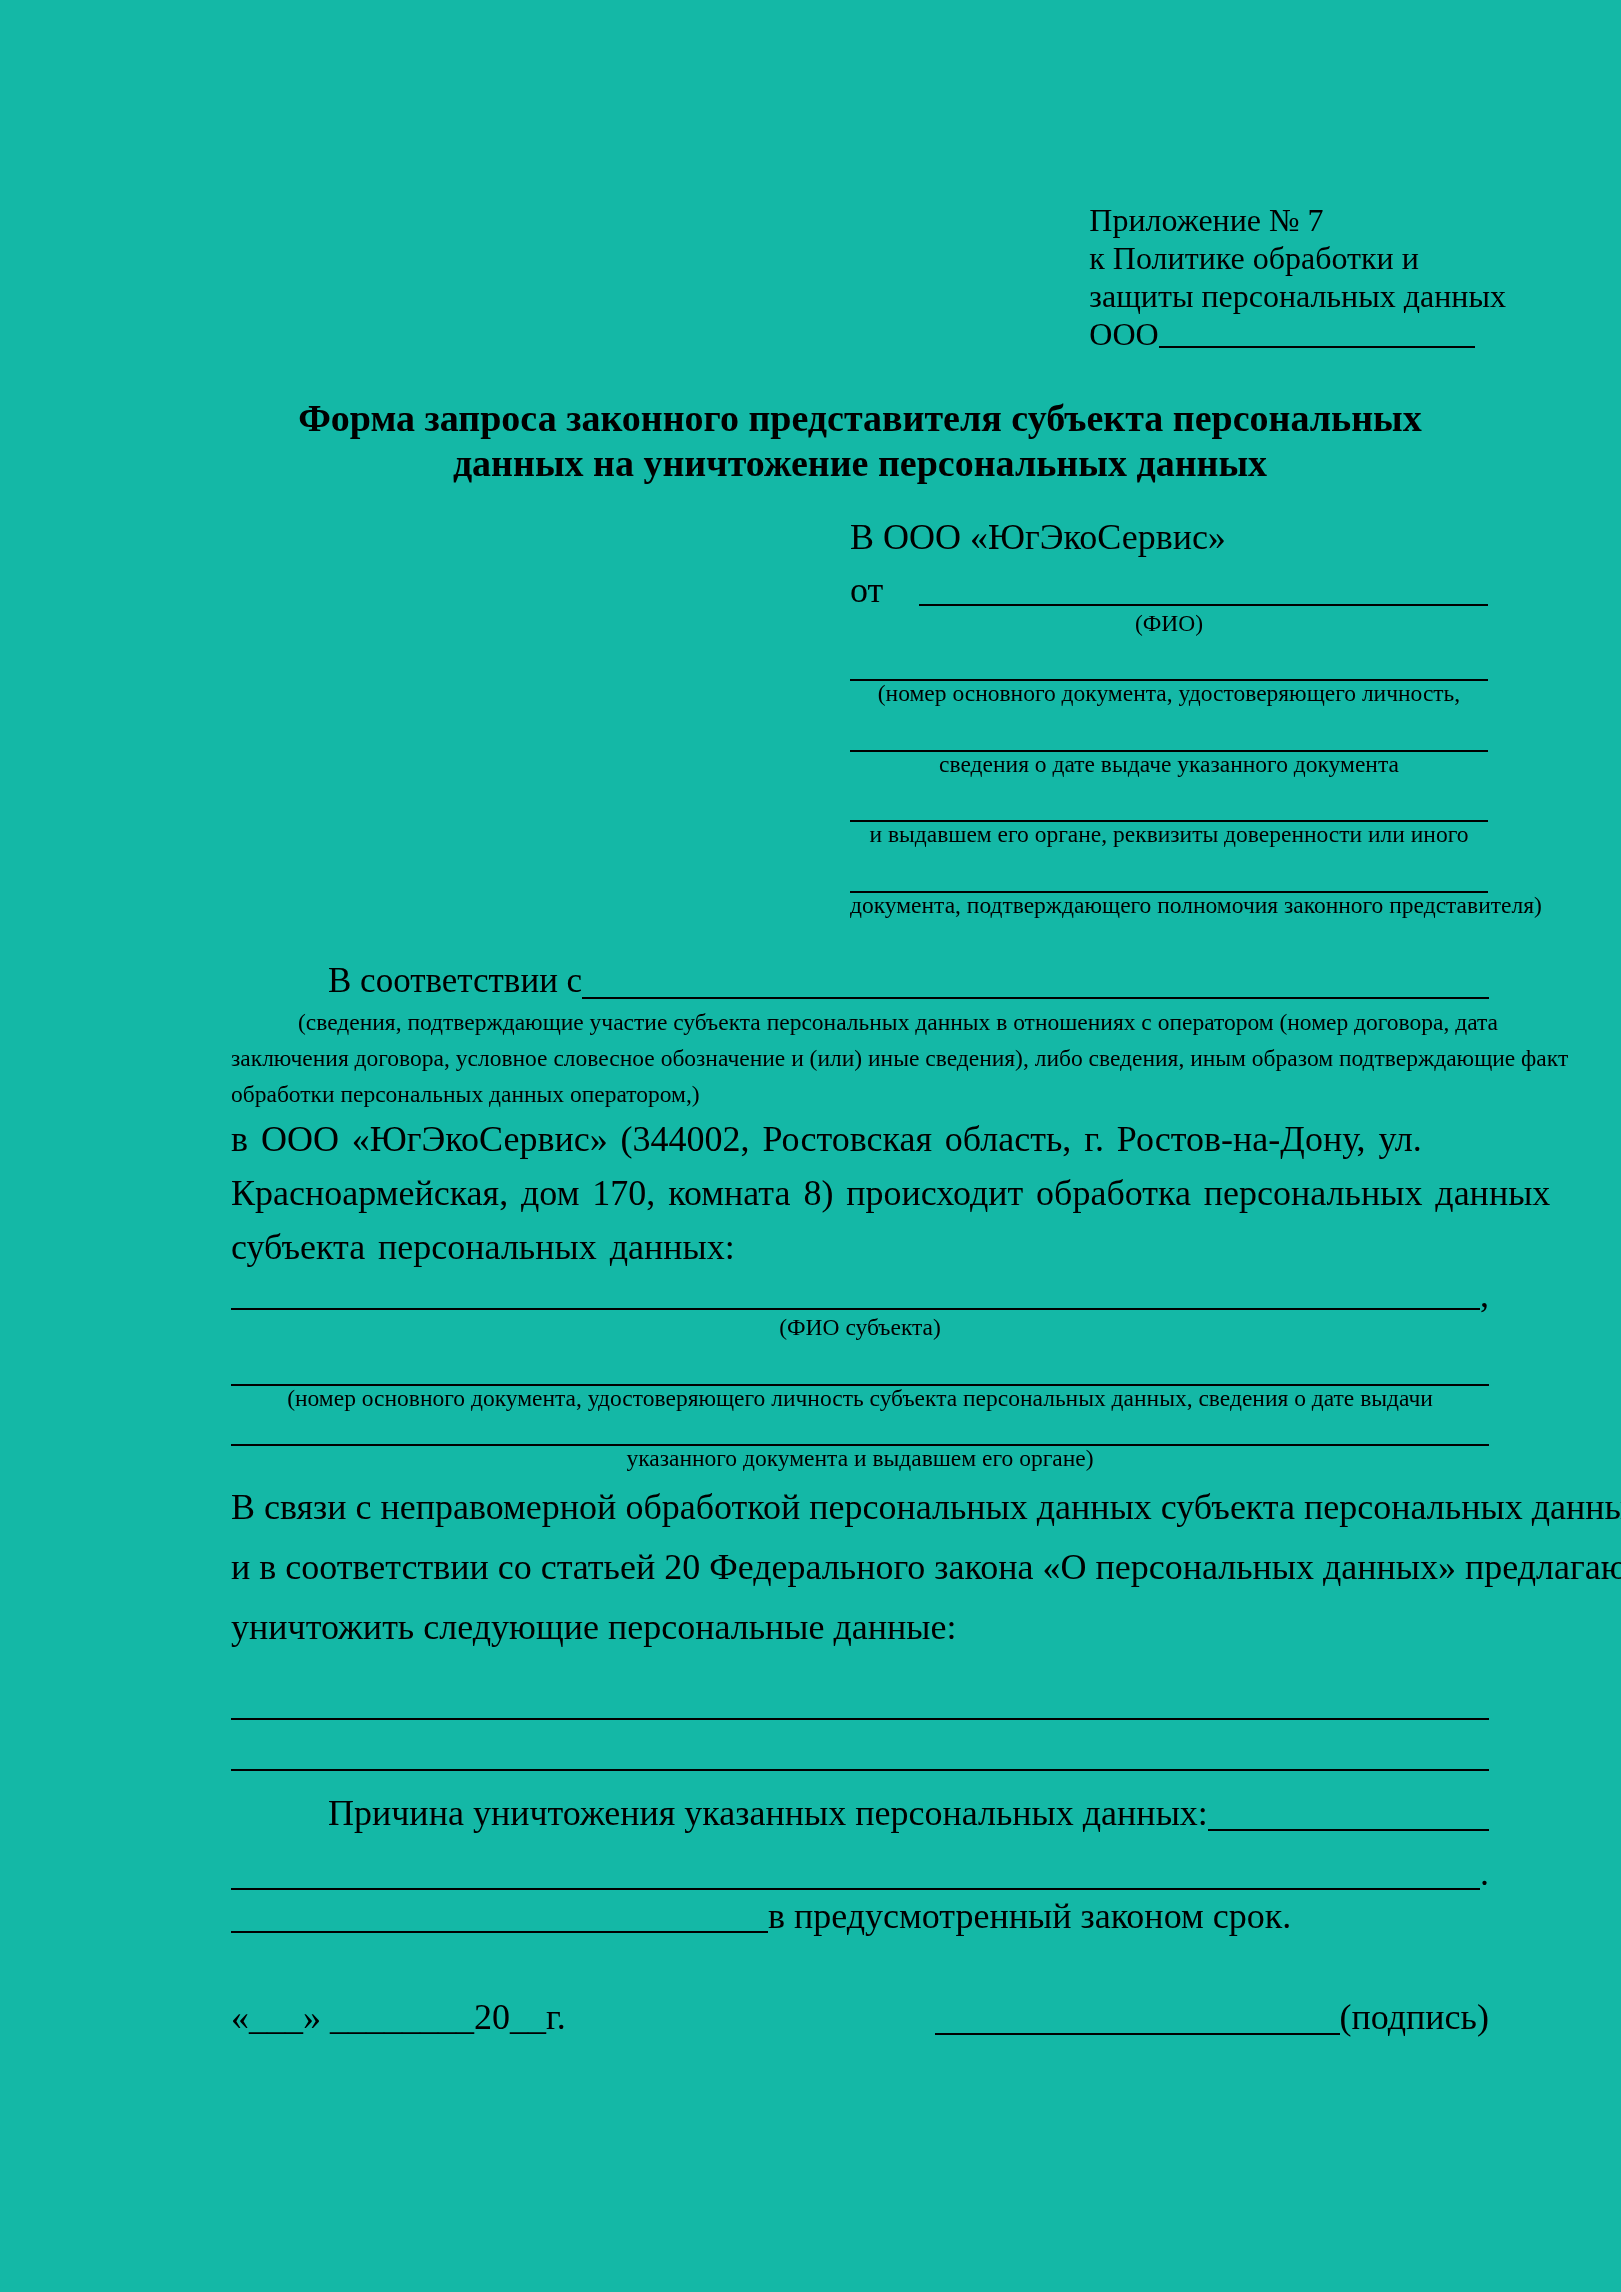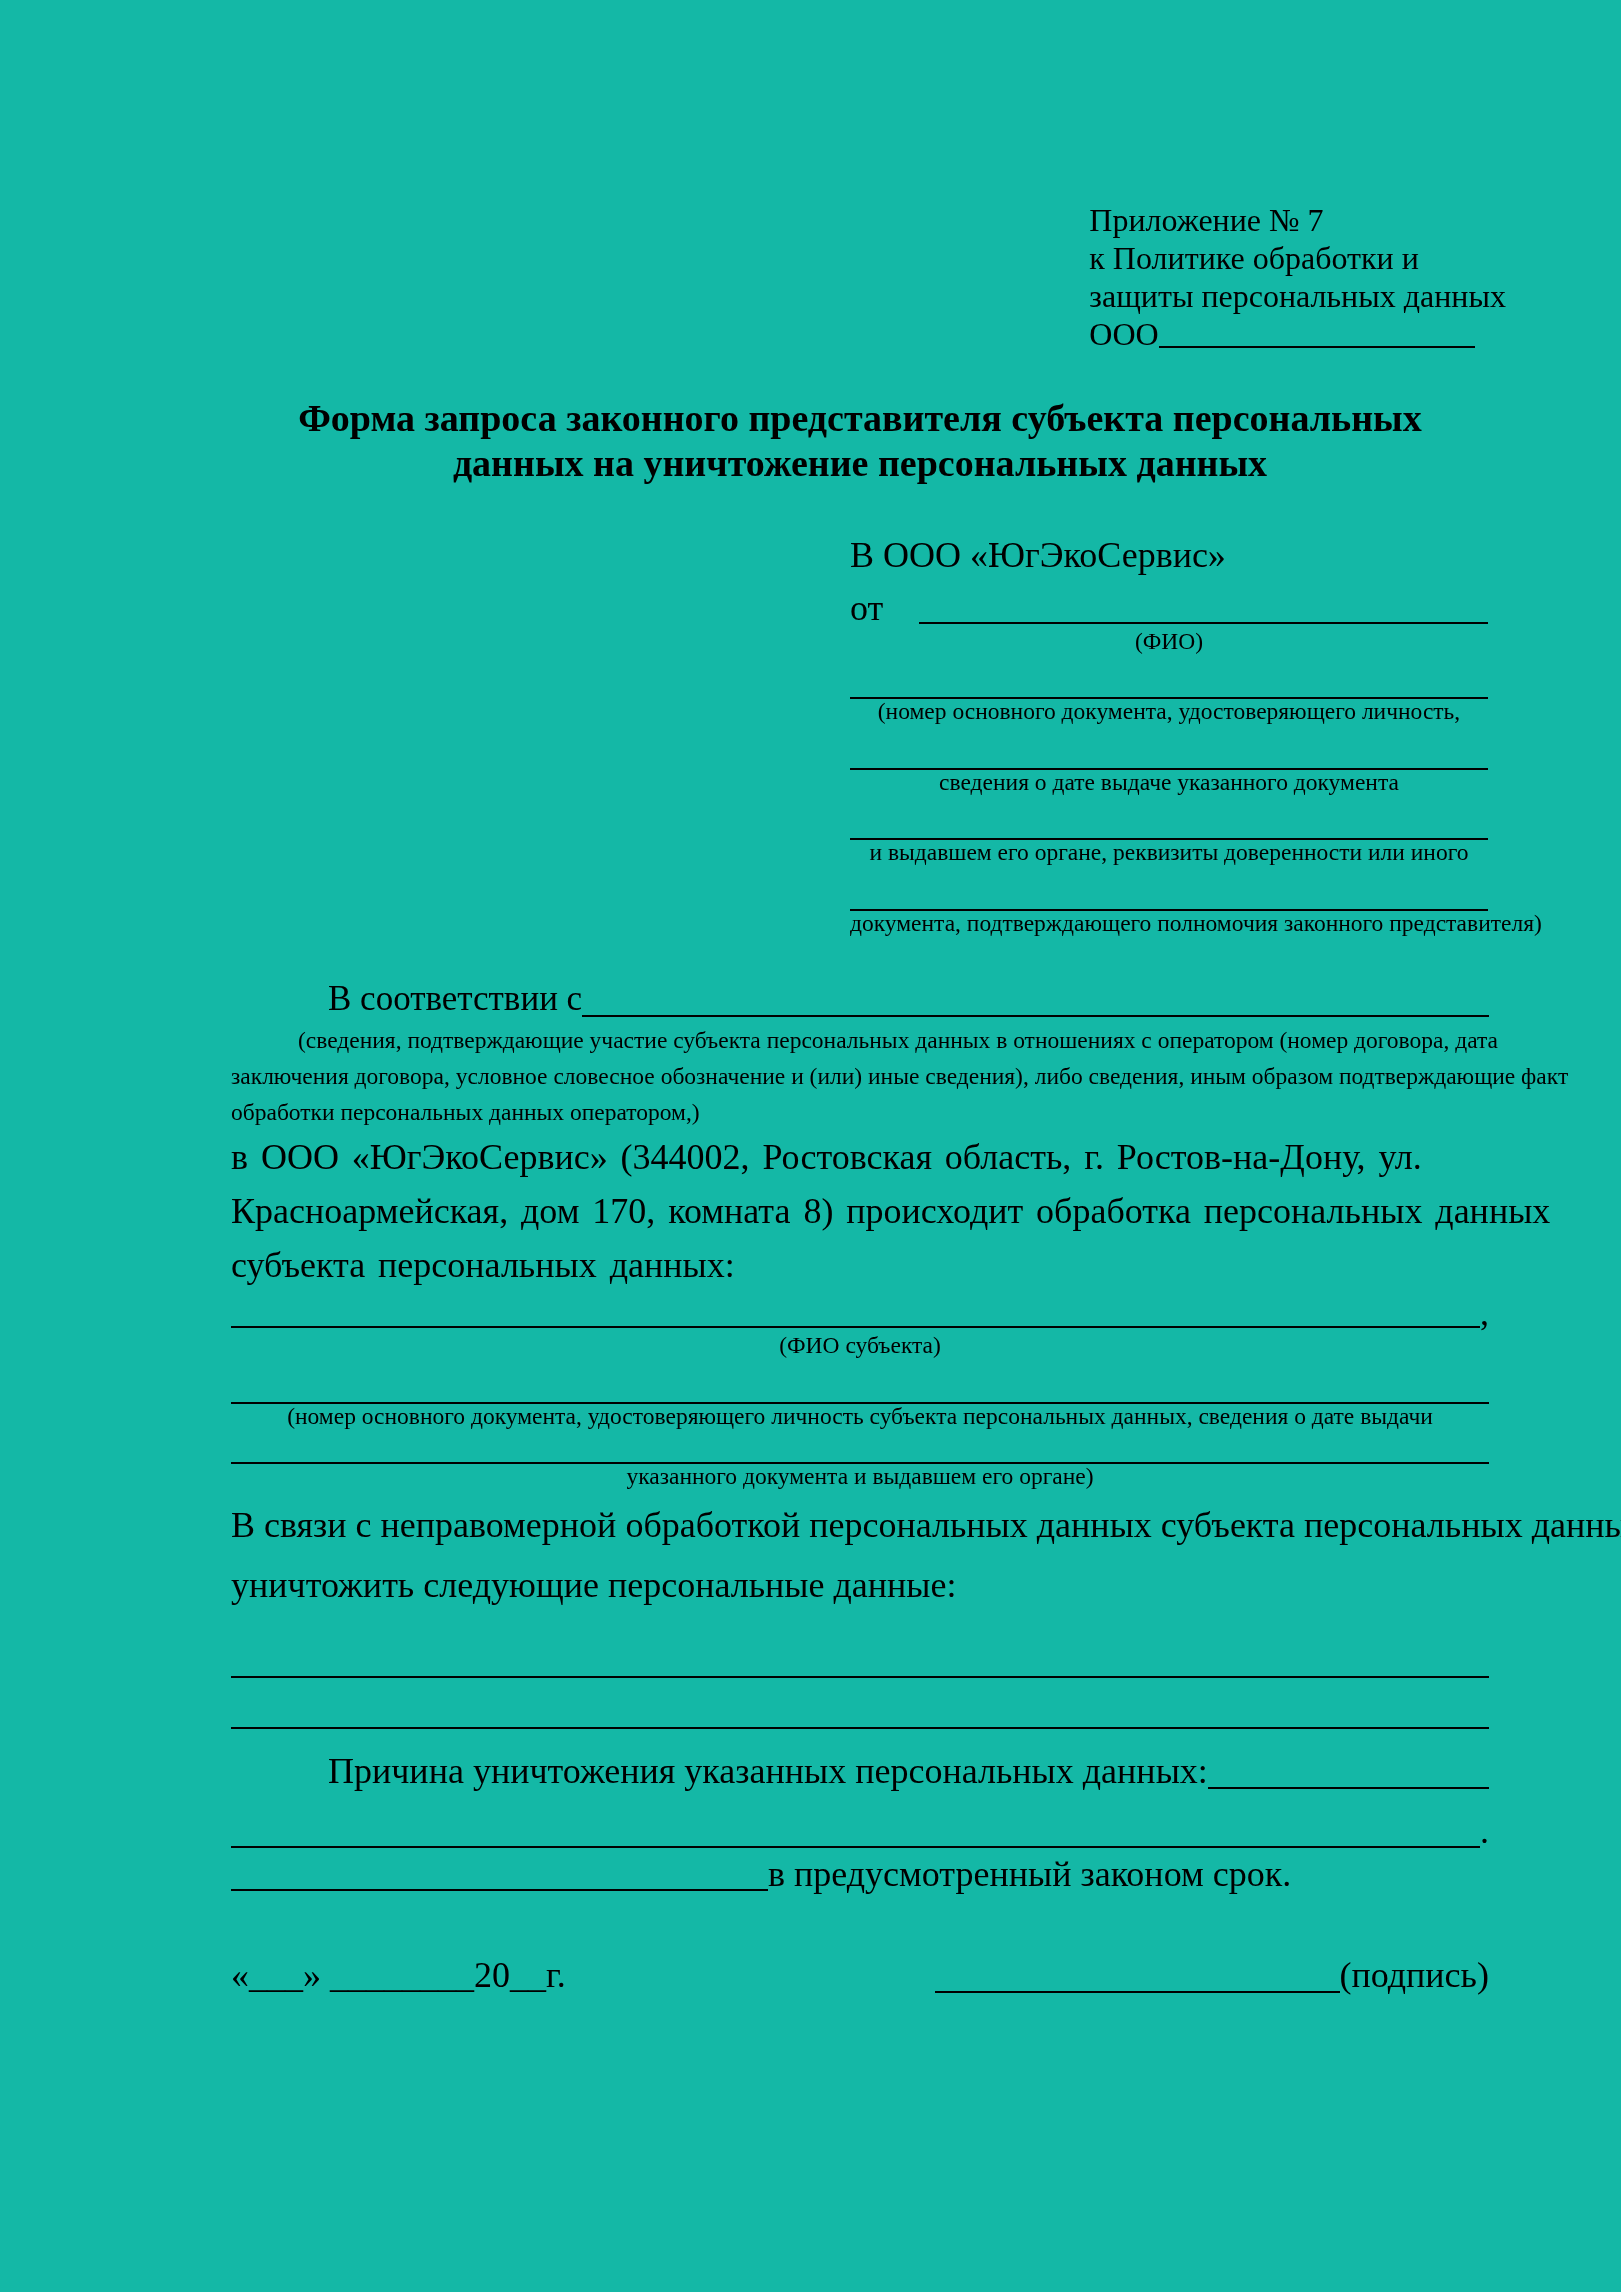--- a/index.html
+++ b/index.html
@@ -21,21 +21,21 @@
 
   
   .appendix{margin-left:auto;margin-right:13.7px;width:386px;font-size:32px;line-height:38px;}
   .appendix-company{display:flex;}
   .blank-fill{flex:1;align-self:flex-end;height:0;border-bottom:2.9px solid #000;margin-bottom:4.9px;}
 
   
   .title{margin-top:43px;font-size:38px;line-height:45px;font-weight:bold;text-align:center;}
 
   
-  .addr{margin-left:619px;width:638px;margin-top:49px;font-size:36px;}
+  .addr{margin-left:619px;width:638px;margin-top:31px;font-size:36px;}
   .addr-org{line-height:41px;}
   .uline-row{display:flex;}
   .addr-from{margin-top:11.8px;line-height:41px;gap:36px;}
   .cap{font-size:23.5px;line-height:25.5px;text-align:center;}
   .addr-blank{height:43px;border-bottom:2.9px solid #000;}
 
   
   .accord{margin-top:39px;font-size:35px;line-height:47px;}
   .accord .lbl{padding-left:97px;}
   .note{font-size:23.5px;line-height:36px;}
@@ -126,20 +126,21 @@
     <div class="cap nowrap">(ФИО субъекта)</div>
 
     <div class="full-blank-a"></div>
     <div class="cap nowrap">(номер основного документа, удостоверяющего личность субъекта персональных данных, сведения о дате выдачи</div>
 
     <div class="full-blank-b"></div>
     <div class="cap nowrap">указанного документа и выдавшем его органе)</div>
 
     <div class="para unlaw">
       <div class="nowrap">В связи с неправомерной обработкой персональных данных субъекта персональных данных</div>
+      <div class="nowrap">и в соответствии со статьей 20 Федерального закона «О персональных данных» предлагаю</div>
       <div class="nowrap">уничтожить следующие персональные данные:</div>
     </div>
 
     <div class="ruled ruled-first"></div>
     <div class="ruled"></div>
 
     <div class="uline-row reason-row">
       <span class="lbl nowrap">Причина уничтожения указанных персональных данных:</span>
       <span class="blank-fill"></span>
     </div>

